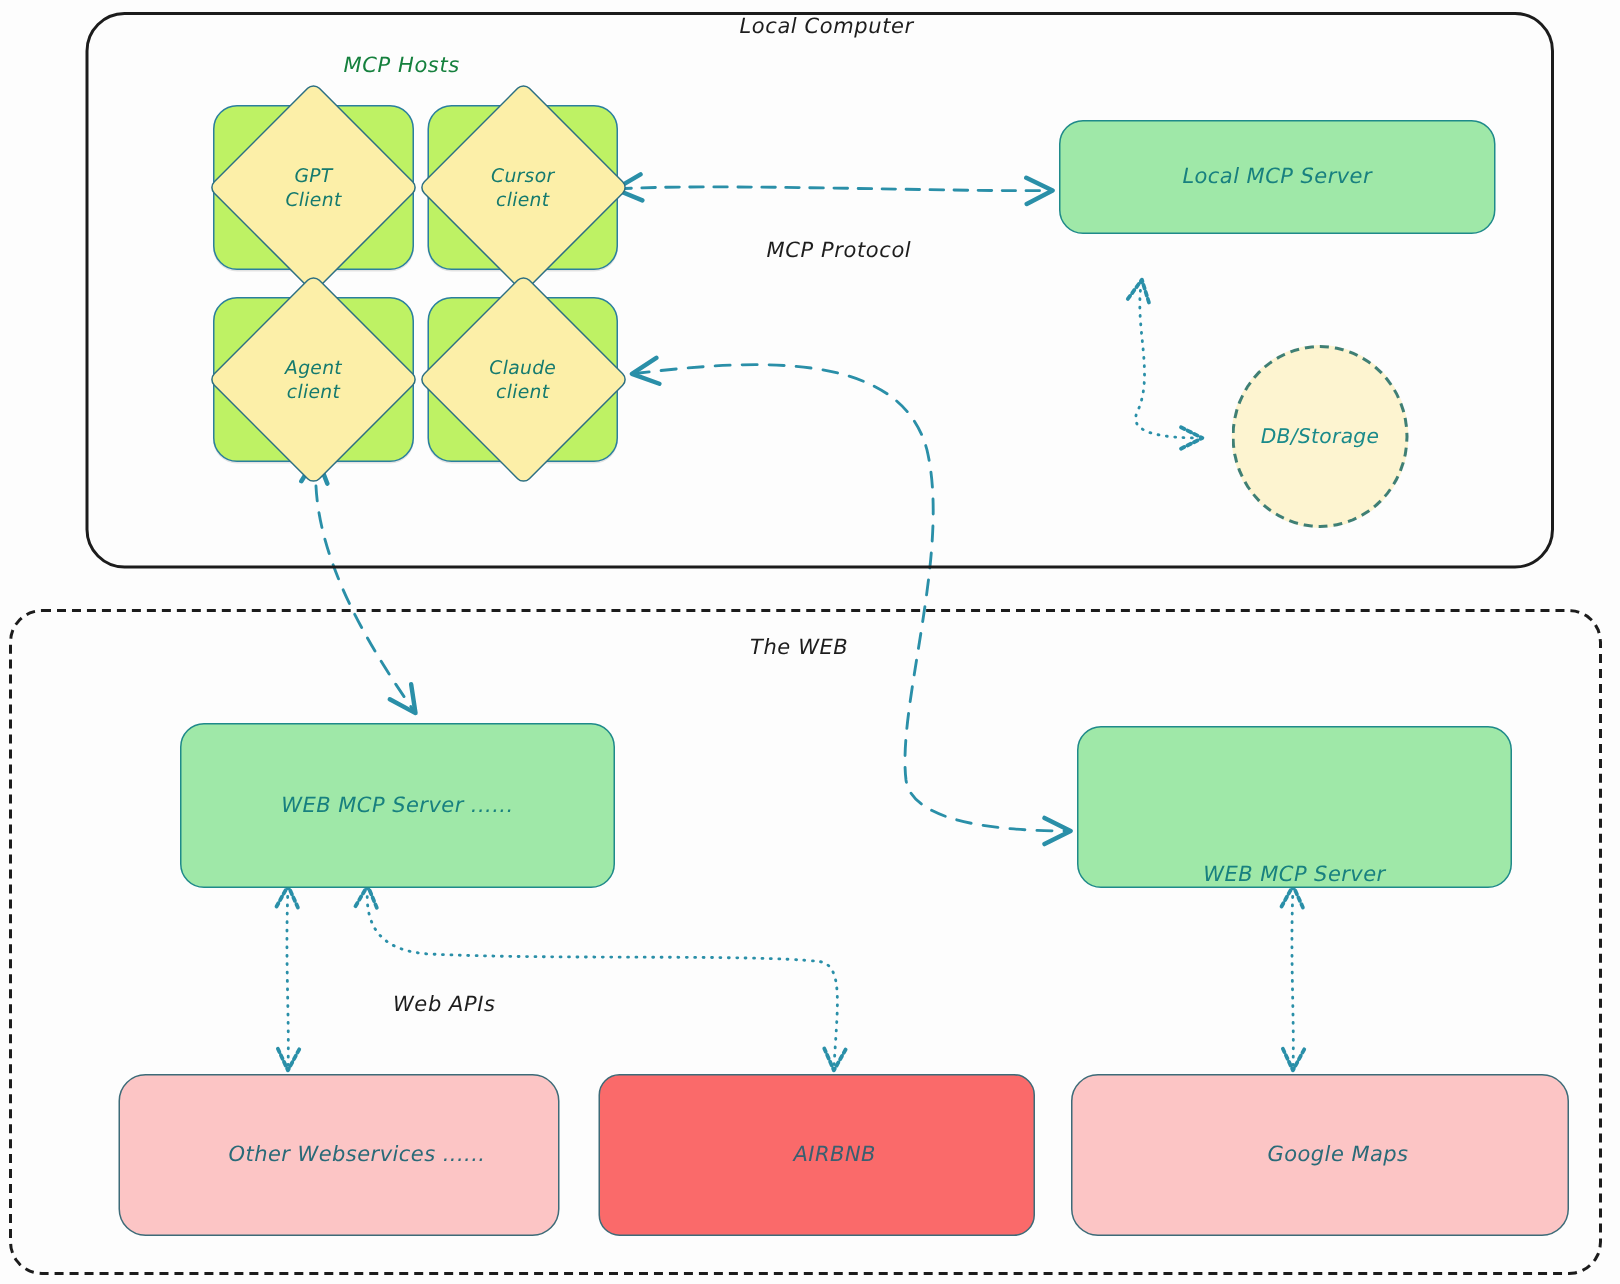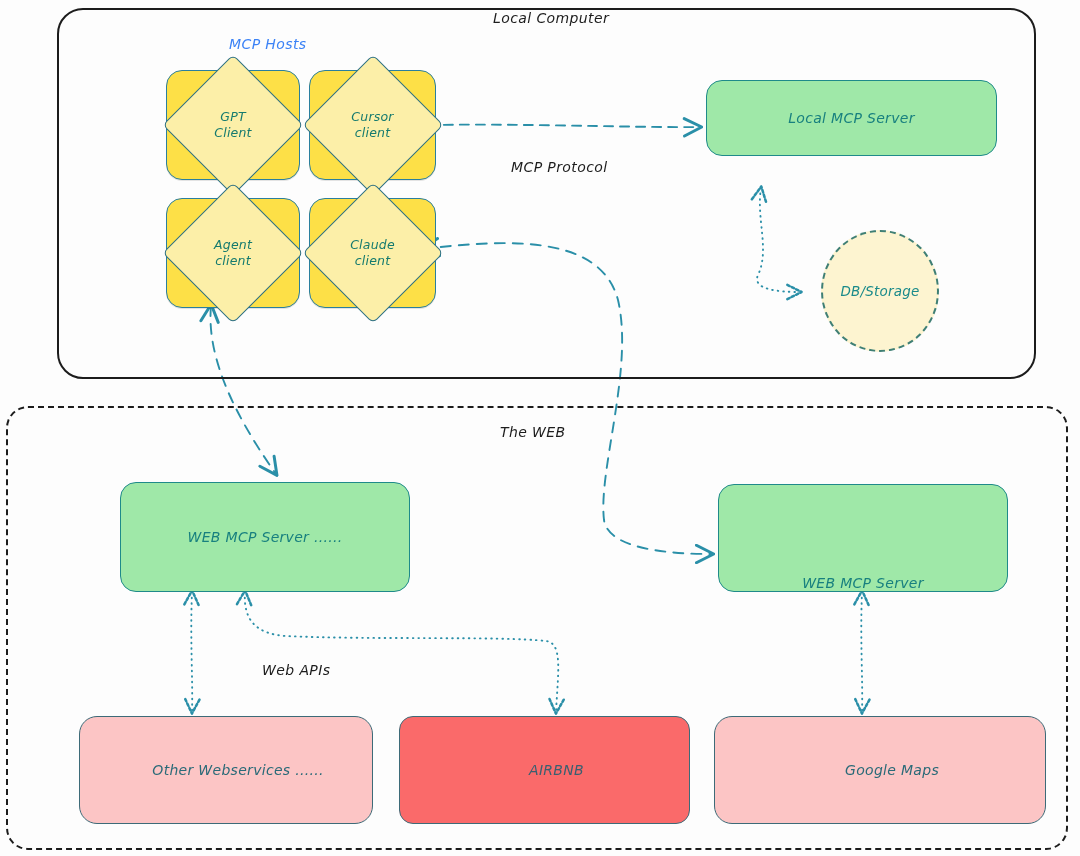--- a/index.html
+++ b/index.html
@@ -17,23 +17,22 @@
   
   .container-solid{
     border:2.2px solid #1c1c1c;border-radius:26px;background:transparent;
   }
   .container-dashed{
     border:2.4px dashed #1c1c1c;border-radius:22px;background:transparent;
   }
 
   
   .host{
-    background:#fde047;border:1.8px solid #2a7f9e;border-radius:16px;
+    background:#bef264;border:1.8px solid #2a7f9e;border-radius:16px;
     box-shadow:0 1px 0 rgba(0,0,0,.10);
-    margin-left:24px;
   }
   .diamond{
     position:absolute;left:50%;top:50%;width:98px;height:98px;
     transform:translate(-50%,-50%) rotate(45deg);
     background:#fcefa8;border:1.8px solid #2c6f82;border-radius:6px;
   }
   .diamond-label{
     position:absolute;left:0;top:0;width:100%;height:100%;
     display:flex;flex-direction:column;align-items:center;justify-content:center;
     color:#157a6e;font-size:12.5px;line-height:1.28;letter-spacing:.2px;
@@ -56,21 +55,21 @@
 
   
   .db{
     border:2.2px dashed #3f7f74;border-radius:50%;background:#fdf4d0;
     color:#1a8a8a;font-size:13.5px;font-style:italic;letter-spacing:.2px;
   }
 
   
   .lbl{position:absolute;white-space:nowrap;font-style:italic;letter-spacing:.4px;}
   .lbl.dark{color:#1d1d1d;font-size:14px;}
-  .lbl.teal{color:#3b82f6;font-size:14px;}
+  .lbl.teal{color:#15803d;font-size:14px;}
 </style>
 </head>
 <body>
 
 <div id="stage">
 
   <svg id="wires" viewBox="0 0 1080 856">
     <defs>
       <marker id="ah" viewBox="0 0 12 12" refX="10" refY="6" markerWidth="11" markerHeight="11" orient="auto-start-reverse">
         <path d="M1,1 L11,6 L1,11" fill="none" stroke="#2a8fa8" stroke-width="1.7" stroke-linecap="round" stroke-linejoin="round"></path>

